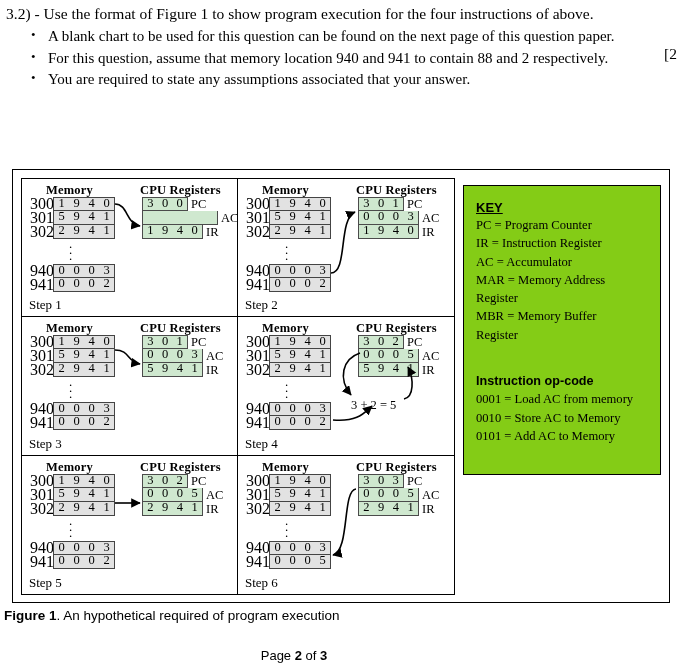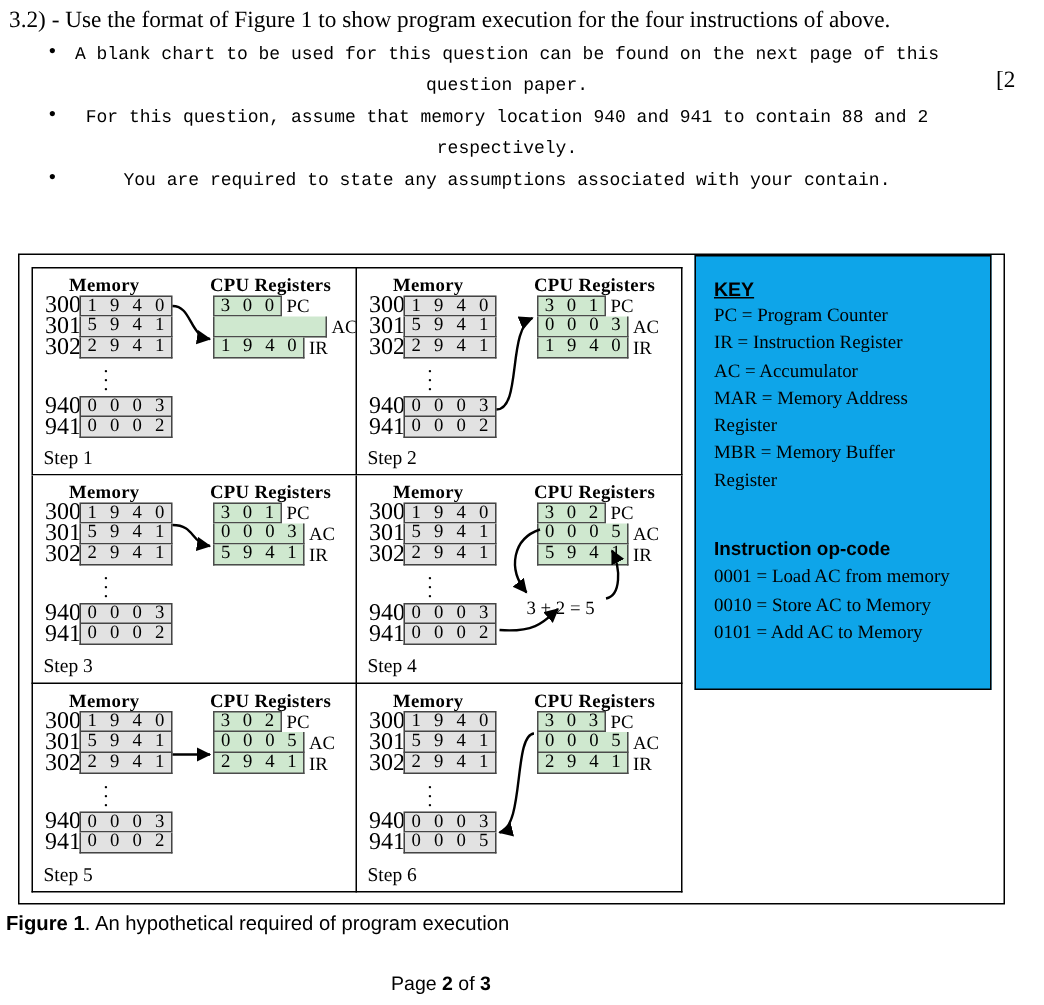--- a/index.html
+++ b/index.html
@@ -30,27 +30,26 @@
     padding-left: 2px;
     width: 648px;
   }
   #q-intro .q-num { white-space: pre; }
   ul.q-bullets {
     margin: 2px 0 0 0;
     padding-left: 44px;
     list-style: none;
   }
   ul.q-bullets li {
-    font-family: Liberation Mono, monospace;
-    font-size: 12px;
+    font-family: Liberation Serif, serif;
+    font-size: 15px;
     line-height: 20.5px;
     position: relative;
     margin-bottom: 1px;
     width: 580px;
-    text-align: center;
   }
   ul.q-bullets li:before {
     content: "\2022";
     position: absolute;
     left: -17px;
     top: -1px;
     font-size: 13px;
   }
   #marks-note {
     position: absolute;
@@ -196,26 +195,26 @@
     position: absolute;
     left: 0; top: 0;
     width: 217px; height: 139px;
     overflow: visible;
     pointer-events: none;
   }
 
   
   #key-panel {
     position: absolute;
-    left: 450px; top: 0;
+    left: 450px; top: 15px;
     width: 198px; height: 290px;
     border: 1.4px solid #000;
     box-sizing: border-box;
     padding: 14px 0 0 12px;
-    background: #0ea5e9;
+    background: #84cc16;
   }
   .key-title {
     font-family: "Liberation Sans", sans-serif;
     font-weight: bold;
     font-size: 13px;
     text-decoration: underline;
     margin-bottom: 1px;
   }
   .key-line {
     font-family: Liberation Serif, serif;
@@ -255,21 +254,21 @@
 
 <div id="question-block">
   <div class="q-line" id="q-intro">
     <span class="q-num">3.2)</span>
     <span>-</span>
     <span>Use the format of Figure 1 to show program execution for the four instructions of above.</span>
   </div>
   <ul class="q-bullets">
     <li>A blank chart to be used for this question can be found on the next page of this question paper.</li>
     <li>For this question, assume that memory location 940 and 941 to contain 88 and 2 respectively.</li>
-    <li>You are required to state any assumptions associated with your contain.</li>
+    <li>You are required to state any assumptions associated that your answer.</li>
   </ul>
 </div>
 <div id="marks-note">[2</div>
 
 <div id="figure-frame">
 
   <div id="steps-grid">
 
     <div class="step-row">
 

